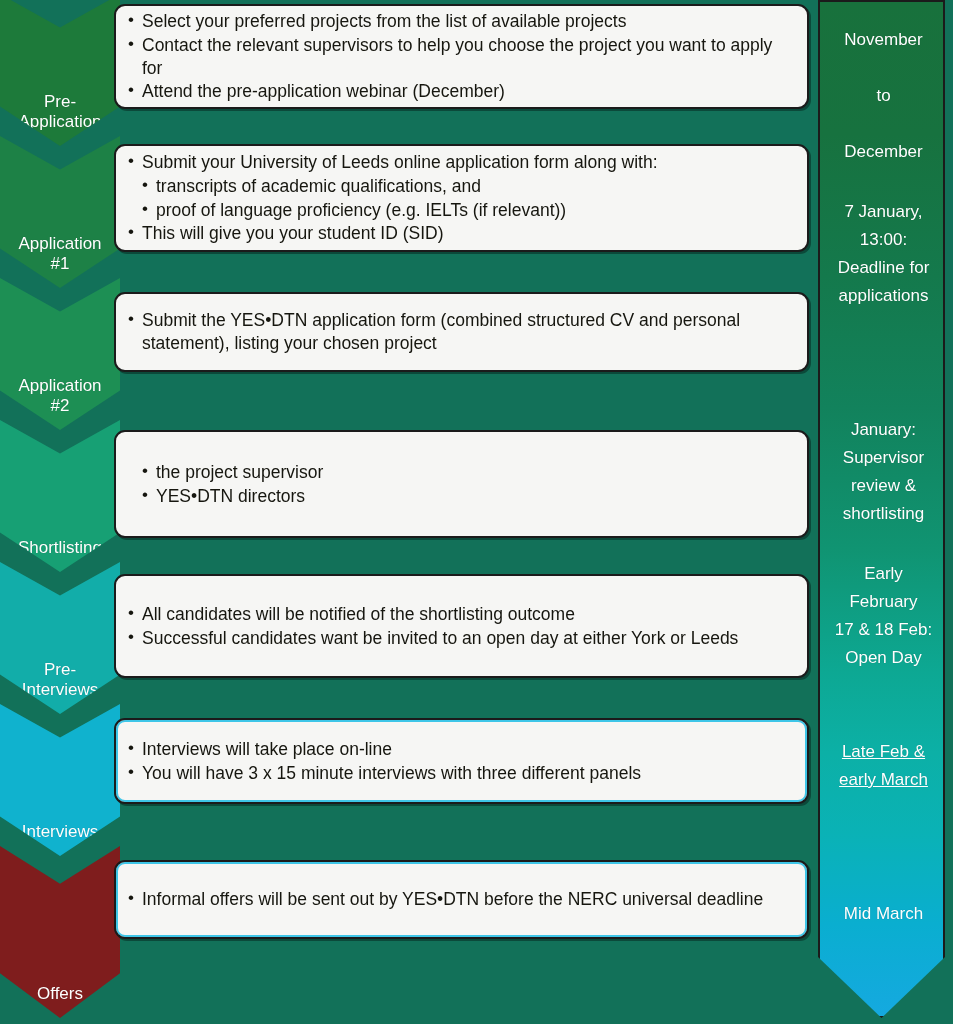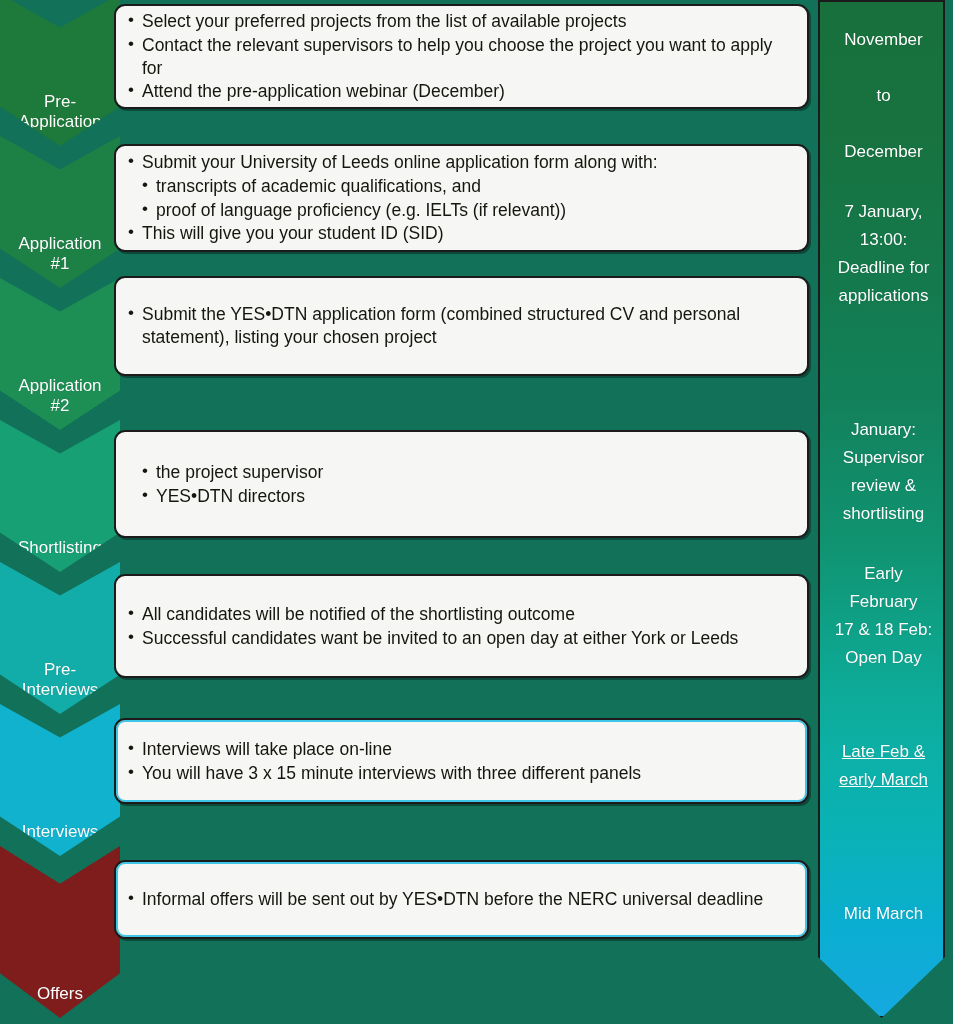--- a/index.html
+++ b/index.html
@@ -168,21 +168,21 @@
 
   <div class="card" style="top:144px;height:108px;">
     <ul>
       <li>Submit your University of Leeds online application form along with:</li>
       <li class="sub">transcripts of academic qualifications, and</li>
       <li class="sub">proof of language proficiency (e.g. IELTs (if relevant))</li>
       <li>This will give you your student ID (SID)</li>
     </ul>
   </div>
 
-  <div class="card" style="top:276px;height:100px;">
+  <div class="card" style="top:292px;height:80px;">
     <ul>
       <li>Submit the YES•DTN application form (combined structured CV and personal statement), listing your chosen project</li>
     </ul>
   </div>
 
   <div class="card" style="top:430px;height:108px;">
     <ul>
       <li class="sub">the project supervisor</li>
       <li class="sub">YES•DTN directors</li>
     </ul>

